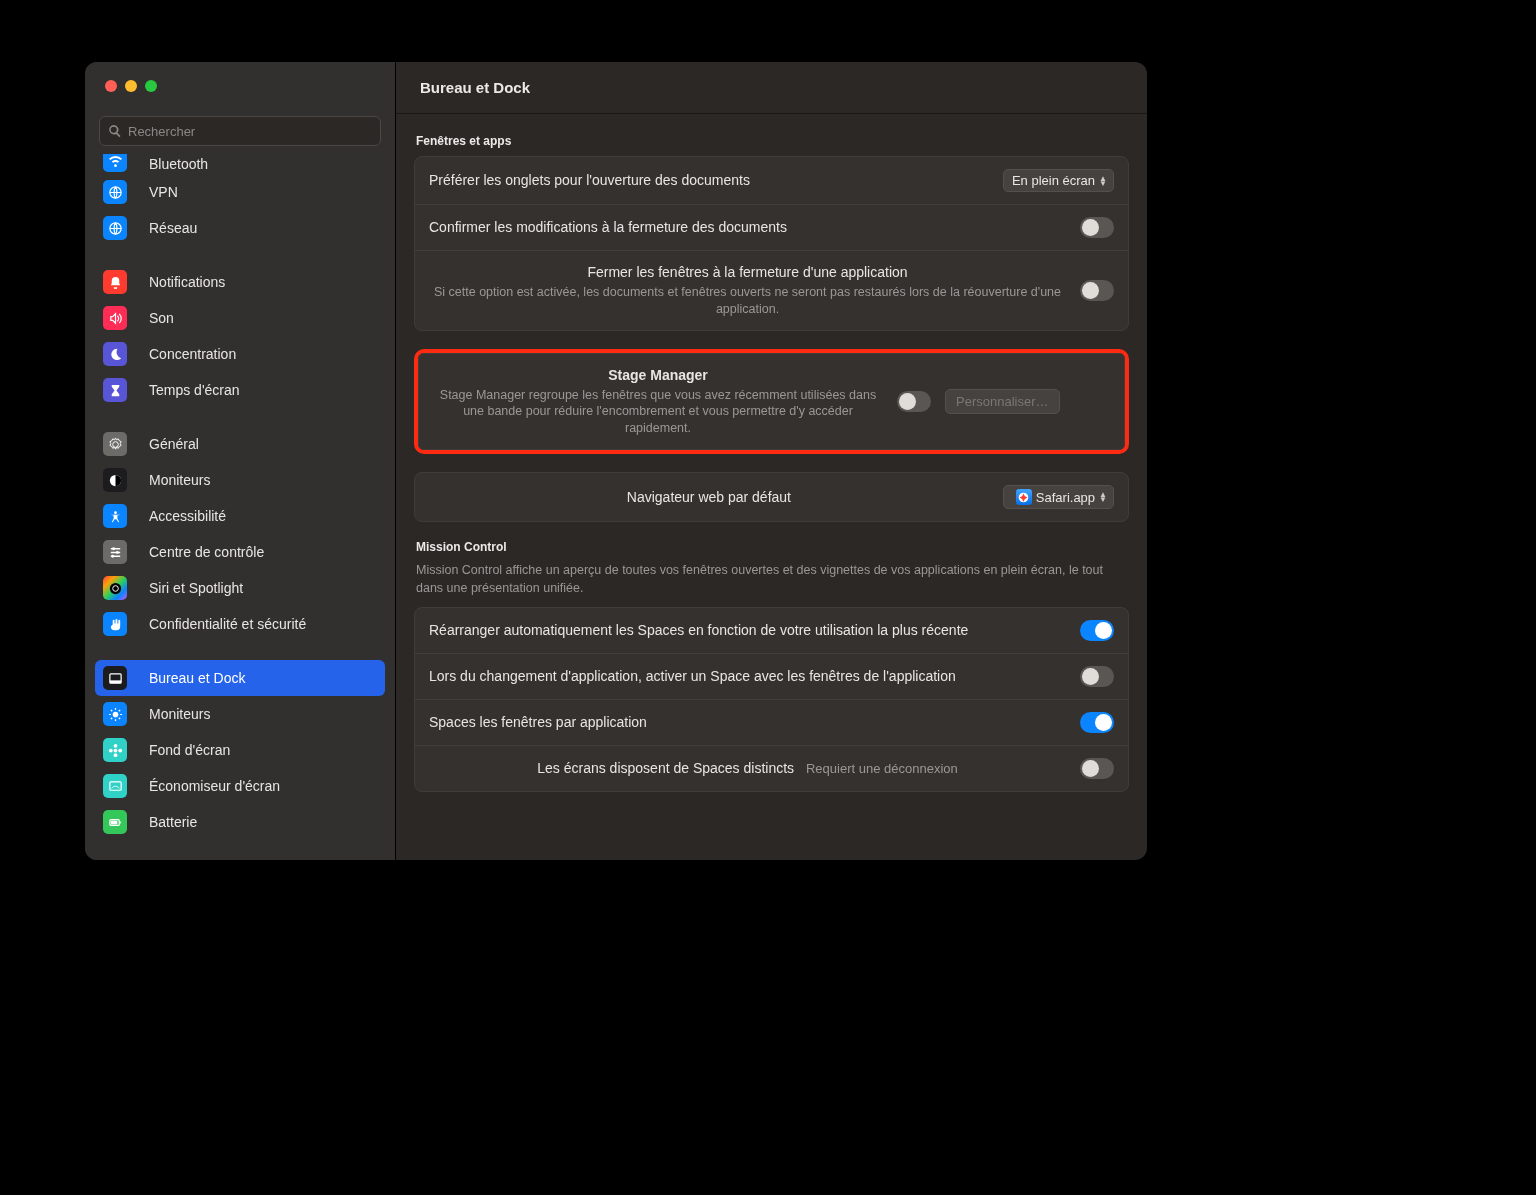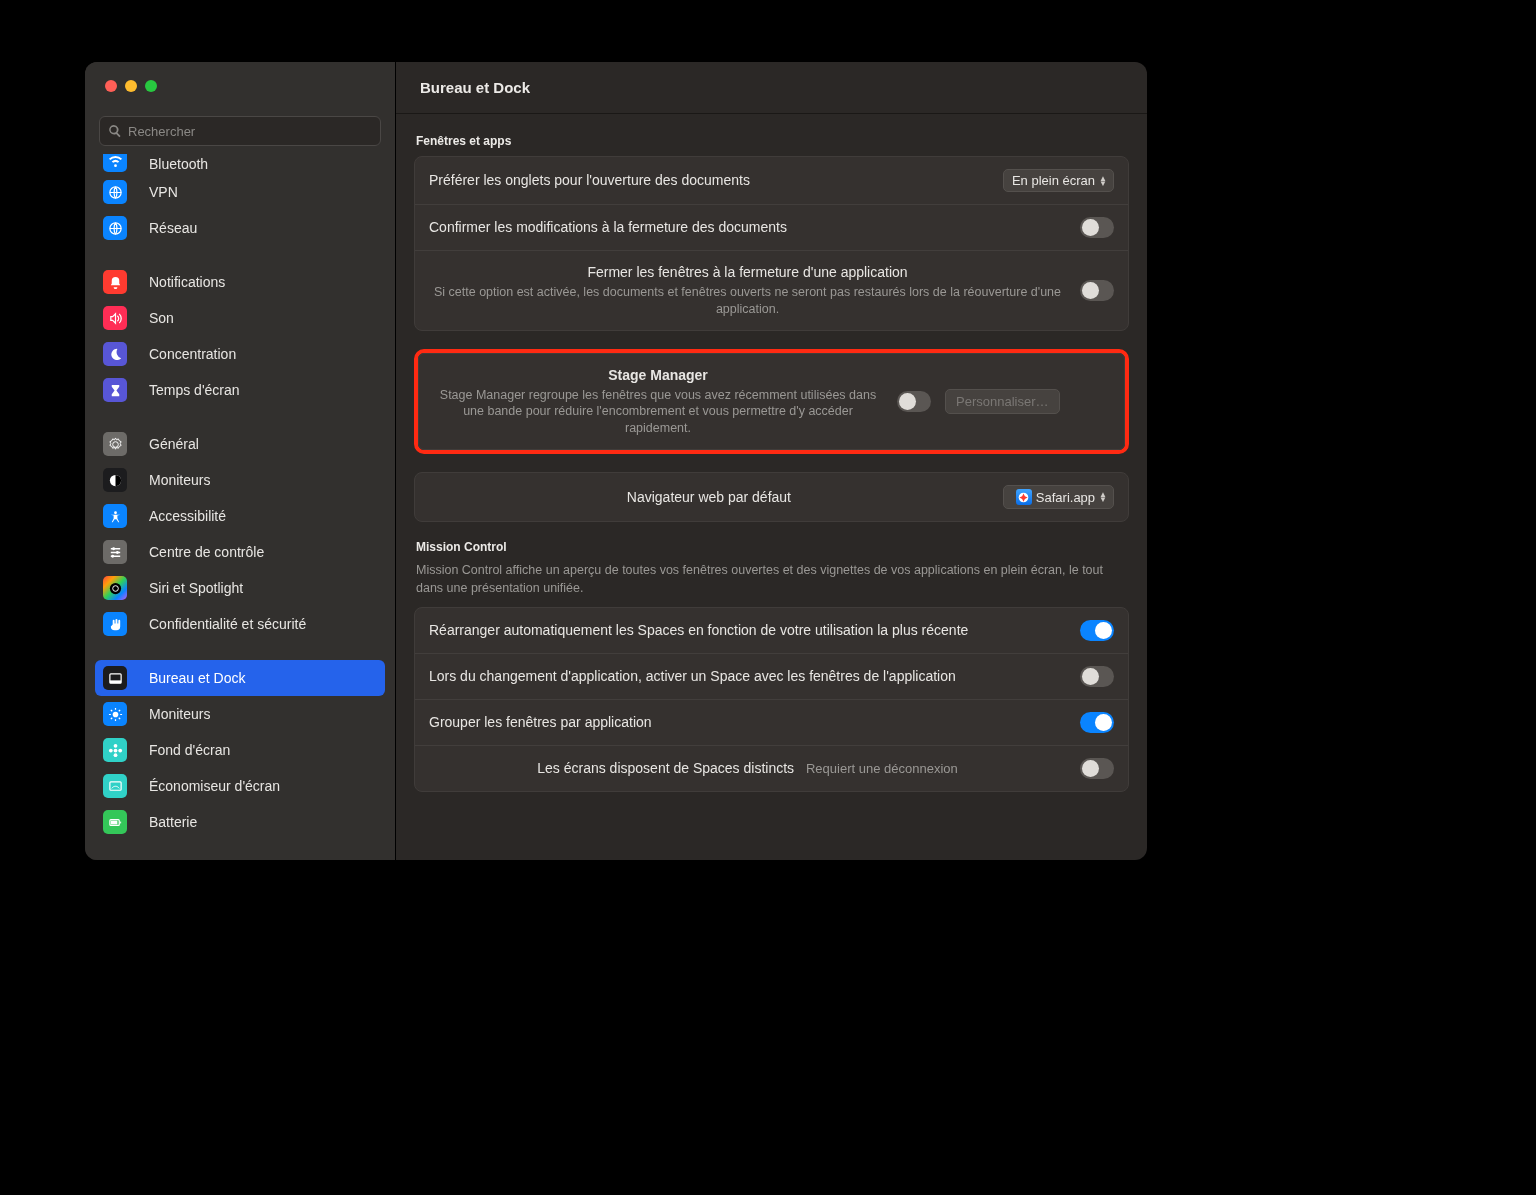--- a/index.html
+++ b/index.html
@@ -482,21 +482,21 @@
       <div class="panel">
         <div class="row">
           <div class="row-label">Réarranger automatiquement les Spaces en fonction de votre utilisation la plus récente</div>
           <div class="toggle on"></div>
         </div>
         <div class="row">
           <div class="row-label">Lors du changement d'application, activer un Space avec les fenêtres de l'application</div>
           <div class="toggle"></div>
         </div>
         <div class="row">
-          <div class="row-label">Grouper les fenêtres par application</div>
+          <div class="row-label">Spaces les fenêtres par application</div>
           <div class="toggle on"></div>
         </div>
         <div class="row">
           <div class="row-label">
             <span>Les écrans disposent de Spaces distincts</span>
             <span class="inline-hint">Requiert une déconnexion</span>
           </div>
           <div class="toggle"></div>
         </div>
       </div>

